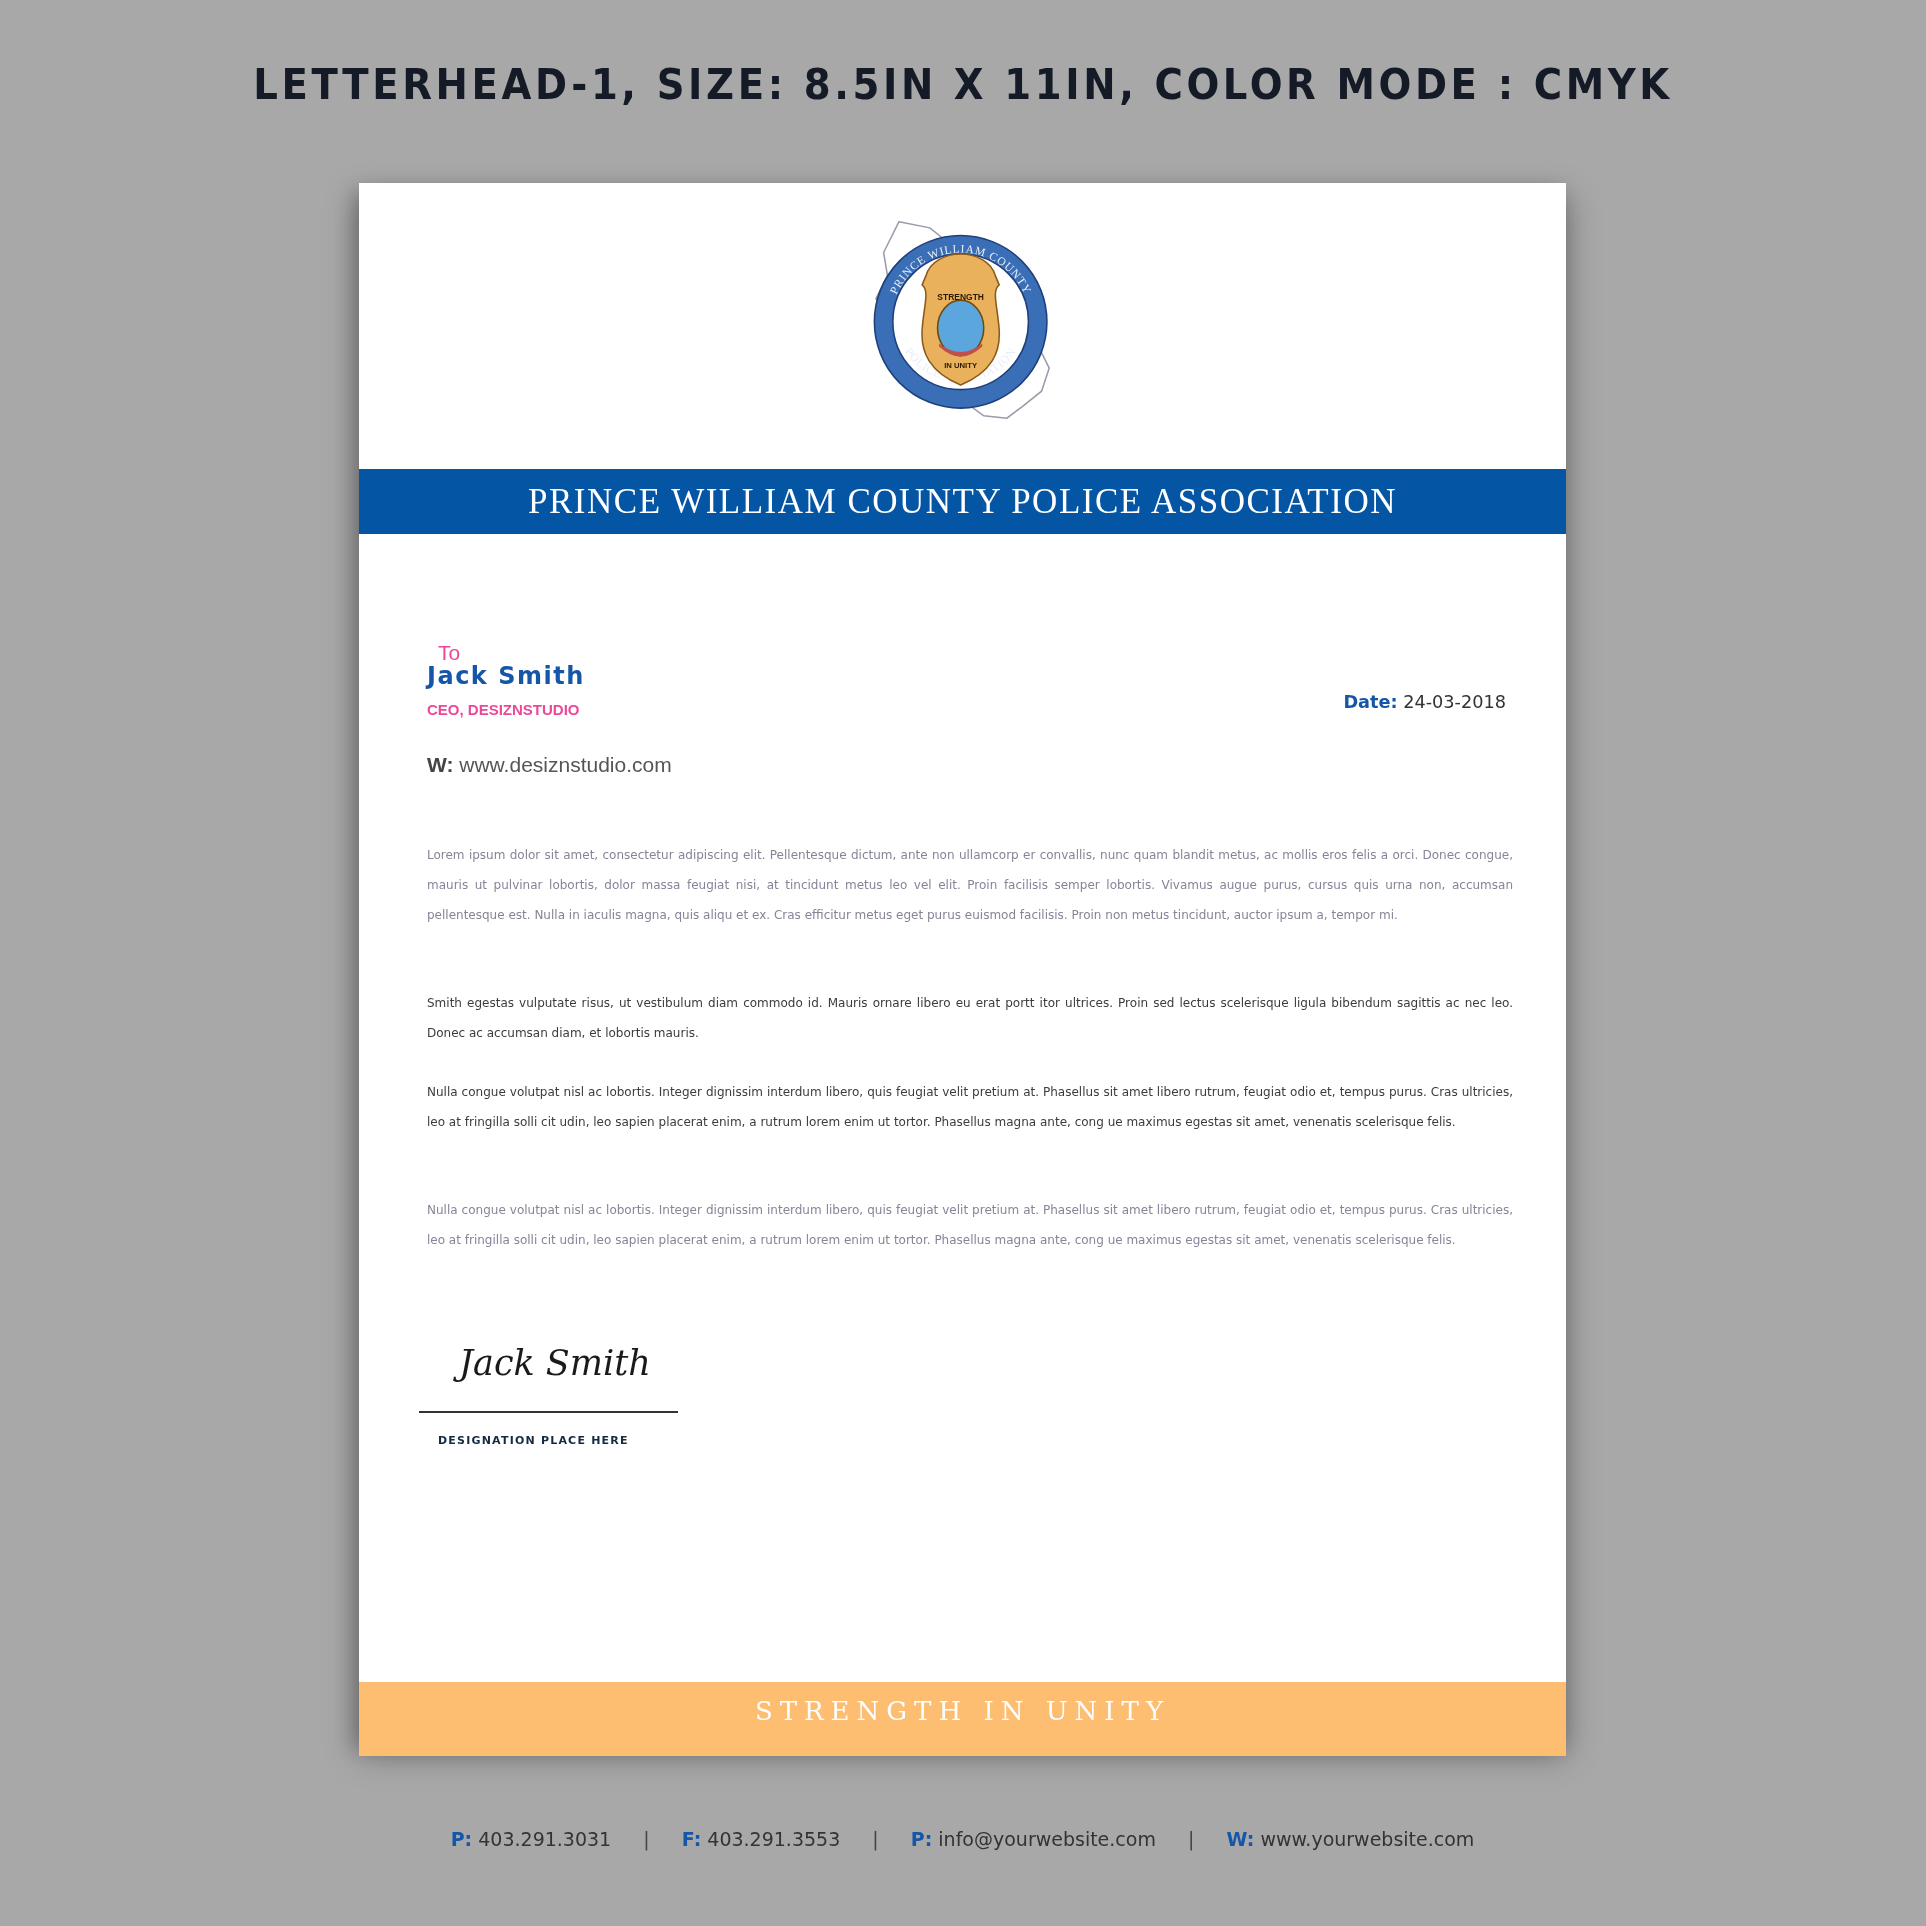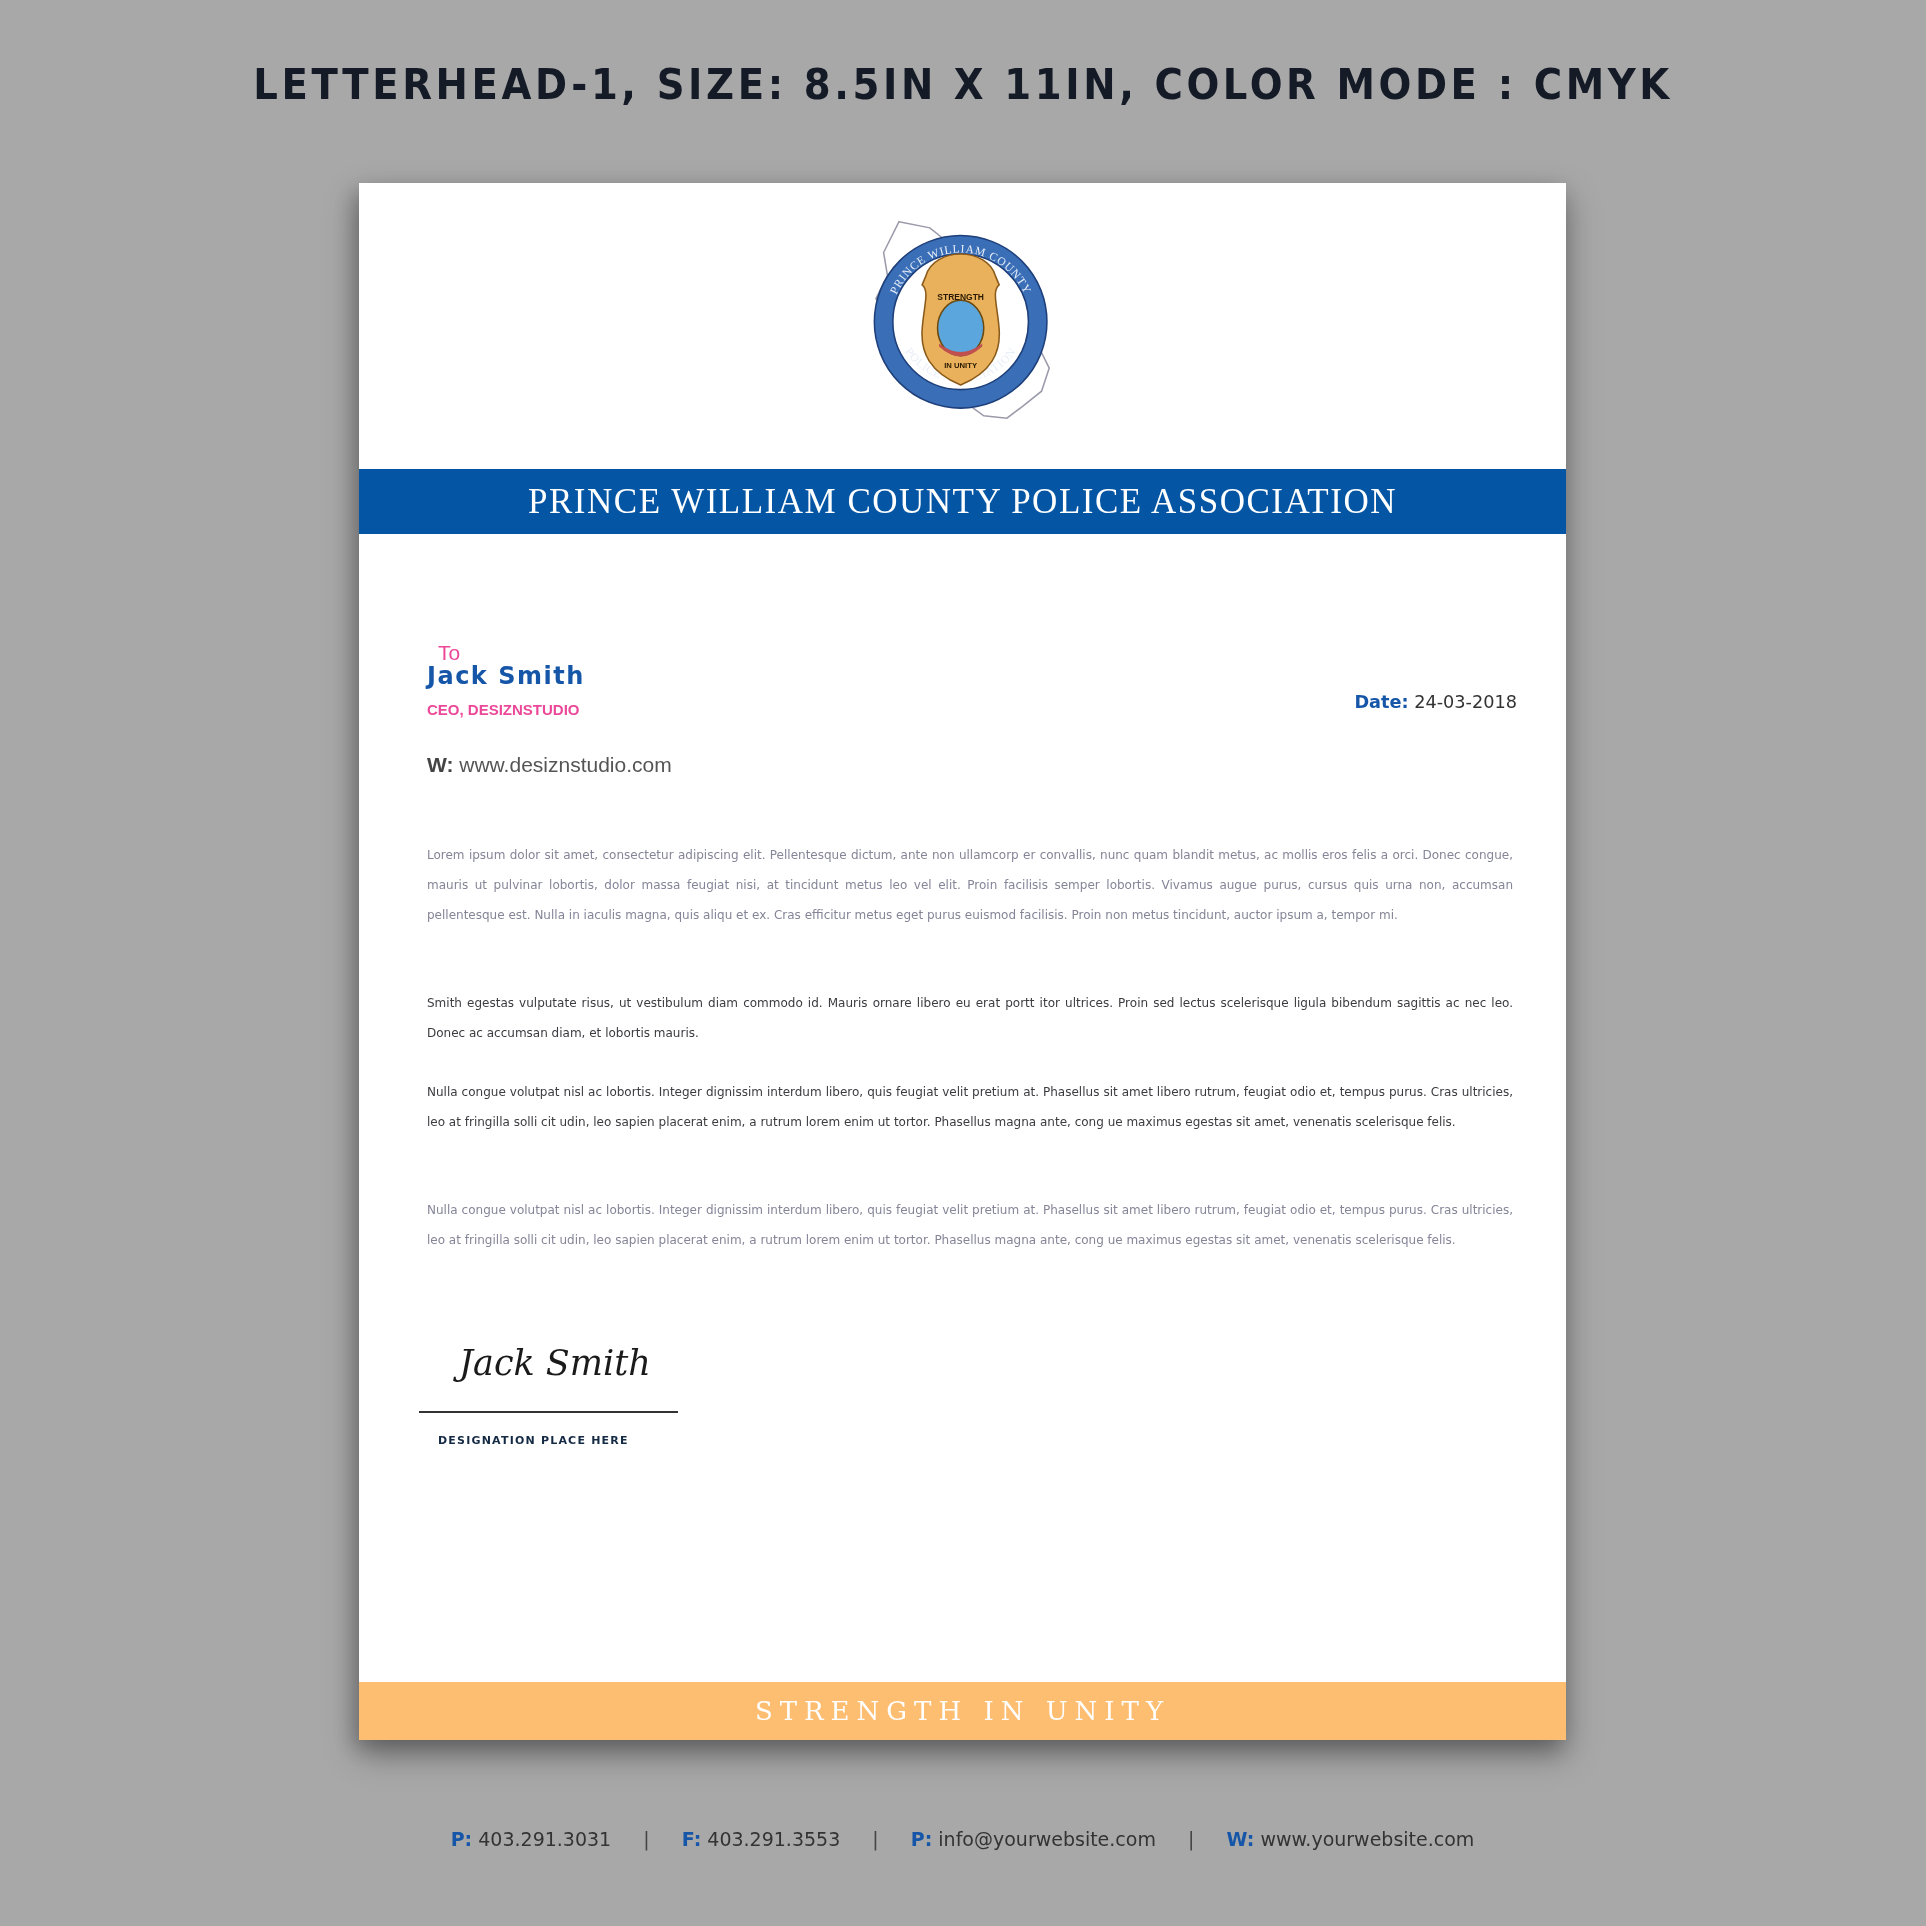--- a/index.html
+++ b/index.html
@@ -25,21 +25,21 @@
     background:#0455a4; color:#ffffff; text-align:center;
     font-family:"Liberation Serif", serif; font-size:35px; letter-spacing:1.5px;
     line-height:65px;
     margin-top:36px;
   }
   .to-label { position:absolute; left:79px; top:458px; font-size:21px; color:#ec4899; font-family:"Liberation Sans", sans-serif; }
   .recipient-name { position:absolute; left:68px; top:479px; font-size:24px; font-weight:bold; color:#1656a8; letter-spacing:1.5px; font-family:"DejaVu Sans", sans-serif; }
   .recipient-title { position:absolute; left:68px; top:518px; font-size:15px; font-weight:bold; color:#ec4899; font-family:Liberation Sans, sans-serif; }
   .recipient-web { position:absolute; left:68px; top:570px; font-size:21px; color:#555; font-family:"Liberation Sans", sans-serif; }
   .recipient-web b { color:#444; }
-  .date-line { position:absolute; right:49px; top:509px; font-size:17.7px; color:#333; font-family:"DejaVu Sans", sans-serif; }
+  .date-line { position:absolute; right:60px; top:509px; font-size:17.7px; color:#333; font-family:"DejaVu Sans", sans-serif; }
   .date-line b { color:#1656a8; }
   .body-text {
     position:absolute; left:68px; width:1086px;
     font-family:"DejaVu Sans", sans-serif; font-size:12px; line-height:30px;
     text-align:justify; margin:0;
   }
   .muted { color:#858598; }
   .dark { color:#3b3b40; }
   .signature {
     position:absolute; left:100px; top:1160px;
@@ -47,21 +47,21 @@
   }
   .sig-line { position:absolute; left:60px; top:1228px; width:259px; height:2.3px; background:#333; }
   .designation { position:absolute; left:79px; top:1251px; font-size:11px; font-weight:bold; letter-spacing:1.2px; color:#142944; font-family:"DejaVu Sans", sans-serif; }
   .contact-row {
     position:absolute; left:0; width:1207px; top:1599px; text-align:center;
     font-family:"DejaVu Sans", sans-serif; font-size:19px; color:#333;margin-top:46px;
   }
   .contact-row b { color:#1656a8; }
   .sep { display:inline-block; margin:0 26px; color:#444; }
   .footer-band {
-    position:absolute; left:0; top:1499px; width:1207px; height:58px;
+    position:absolute; left:0; top:1499px; width:1207px; height:74px;
     background:#fdbe72; color:#ffffff; text-align:center;
     font-family:"DejaVu Serif", serif; font-size:26px; letter-spacing:7px; line-height:58px;
   }
 </style>
 </head>
 <body>
 
 <div class="spec-title">LETTERHEAD-1, SIZE: 8.5IN X 11IN, COLOR MODE : CMYK</div>
 
 <div class="page">

